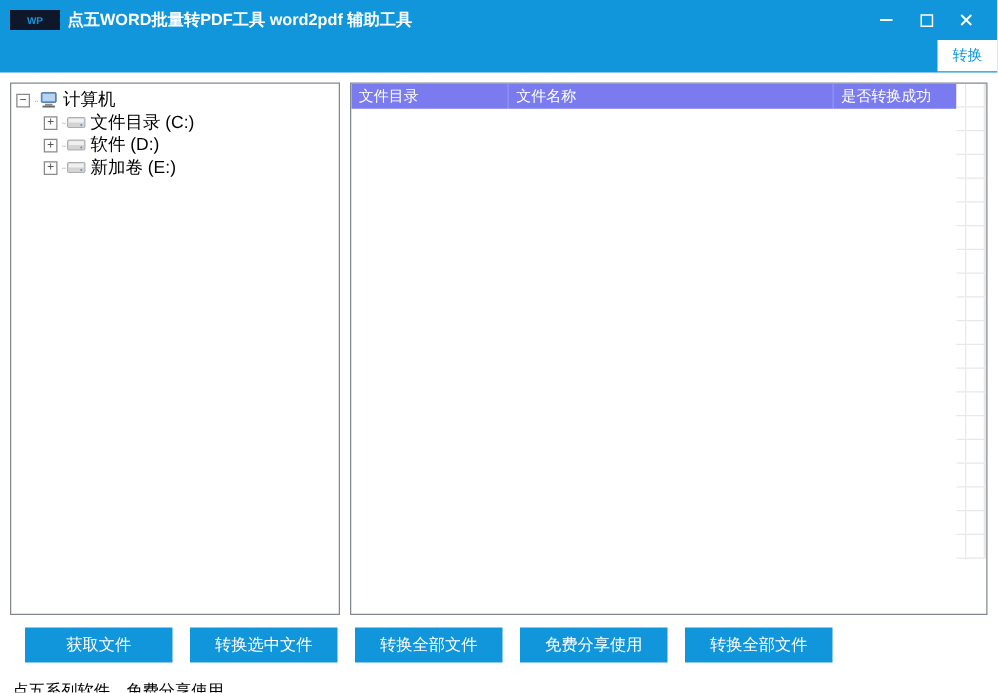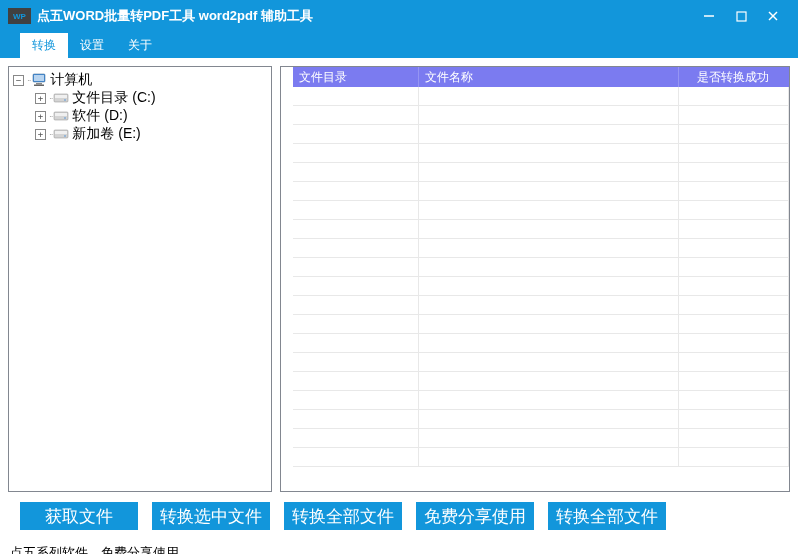--- a/index.html
+++ b/index.html
@@ -1,56 +1,56 @@
 <!DOCTYPE html>
 <html><head>
   <meta charset="utf-8">
   <style>
     * { box-sizing: border-box; margin: 0; padding: 0; }
     body { font-family: "Microsoft YaHei", "SimSun", sans-serif; font-size: 12px; background: #fff; width: 798px; height: 554px; overflow: hidden; }
     
     .titlebar { background: #1296db; height: 32px; display: flex; align-items: center; padding: 0 8px; color: #fff; }
-    .titlebar-icon { width: 23px; height: 16px; background: #404040; margin-right: 6px; display: flex; align-items: center; justify-content: center; font-size: 8px; color: #1296db; font-weight: bold; }
+    .titlebar-icon { width: 40px; height: 16px; background: #0f172a; margin-right: 6px; display: flex; align-items: center; justify-content: center; font-size: 8px; color: #1296db; font-weight: bold; }
     .titlebar-title { flex: 1; font-size: 13px; font-weight: bold; }
     .window-controls { display: flex; gap: 18px; align-items: center; padding-right: 10px; }
     .window-btn { width: 14px; height: 14px; display: flex; align-items: center; justify-content: center; cursor: pointer; color: #fff; }
     
-    .menubar { background: #1296db; height: 26px; display: flex; align-items: flex-end; padding-left: 20px; }
+    .menubar { background: #1296db; height: 26px; display: flex; align-items: flex-end; padding-left: 4px; flex-direction: column; }
     .menu-item { padding: 4px 12px; color: #fff; cursor: pointer; font-size: 12px; }
     .menu-item.active { background: #fff; color: #1296db; }
     
     .content { display: flex; gap: 8px; padding: 8px; height: 442px; }
     
     .tree-panel { width: 264px; border: 1px solid #828790; background: #fff; padding: 4px; overflow: auto; }
     .tree-node { display: flex; align-items: center; height: 18px; white-space: nowrap; }
     .tree-toggle { width: 11px; height: 11px; border: 1px solid #888; display: flex; align-items: center; justify-content: center; font-size: 9px; line-height: 1; margin-right: 2px; cursor: pointer; color: #555; font-family: monospace; }
     .tree-dots { color: #999; font-size: 8px; letter-spacing: -1px; margin: 0 1px; }
     .tree-icon { width: 16px; height: 14px; margin-right: 3px; display: inline-flex; align-items: center; justify-content: center; }
     .tree-label { font-size: 14px; }
     .tree-children { margin-left: 8px; }
     .indent { display: inline-block; width: 14px; }
     
     .computer-icon svg { width: 16px; height: 14px; }
     .drive-icon svg { width: 16px; height: 14px; }
     
-    .table-panel { flex: 1; border: 1px solid #828790; background: #fff; display: flex; flex-direction: column; overflow: hidden; padding-left: 12px; }
+    .table-panel { flex: 1; border: 1px solid #828790; background: #fff; display: flex; flex-direction: row; overflow: hidden; }
     .table-header { background: #7b7bf0; color: #fff; display: flex; height: 20px; align-items: center; font-size: 12px; }
     .th { padding: 0 6px; border-right: 1px solid rgba(255,255,255,0.2); height: 100%; display: flex; align-items: center; }
     .th-dir { width: 126px; }
     .th-name { width: 260px; }
     .th-status { flex: 1; justify-content: flex-end; border-right: none; padding-right: 20px; }
     .table-body { flex: 1; overflow: auto; }
     .table-row { height: 19px; border-bottom: 1px solid #e8e8e8; display: flex; }
     .table-row .td { border-right: 1px solid #e8e8e8; }
     .td-dir { width: 126px; }
     .td-name { width: 260px; }
     .td-status { flex: 1; }
     
     .button-bar { display: flex; gap: 14px; padding: 2px 20px 8px 20px; }
-    .action-btn { background: #1296db; color: #fff; border: none; width: 118px; height: 28px; font-size: 17px; cursor: pointer; font-family: inherit; border-radius: 0; }
+    .action-btn { background: #1296db; color: #fff; border: none; width: 118px; height: 28px; font-size: 13px; cursor: pointer; font-family: inherit; border-radius: 0; }
     
     .statusbar { padding: 6px 10px 10px 10px; font-size: 13px; color: #000; }
   </style>
 </head>
 <body>
 
 <div class="titlebar">
   <div class="titlebar-icon">WP</div>
   <div class="titlebar-title">点五WORD批量转PDF工具 word2pdf 辅助工具</div>
   <div class="window-controls">

